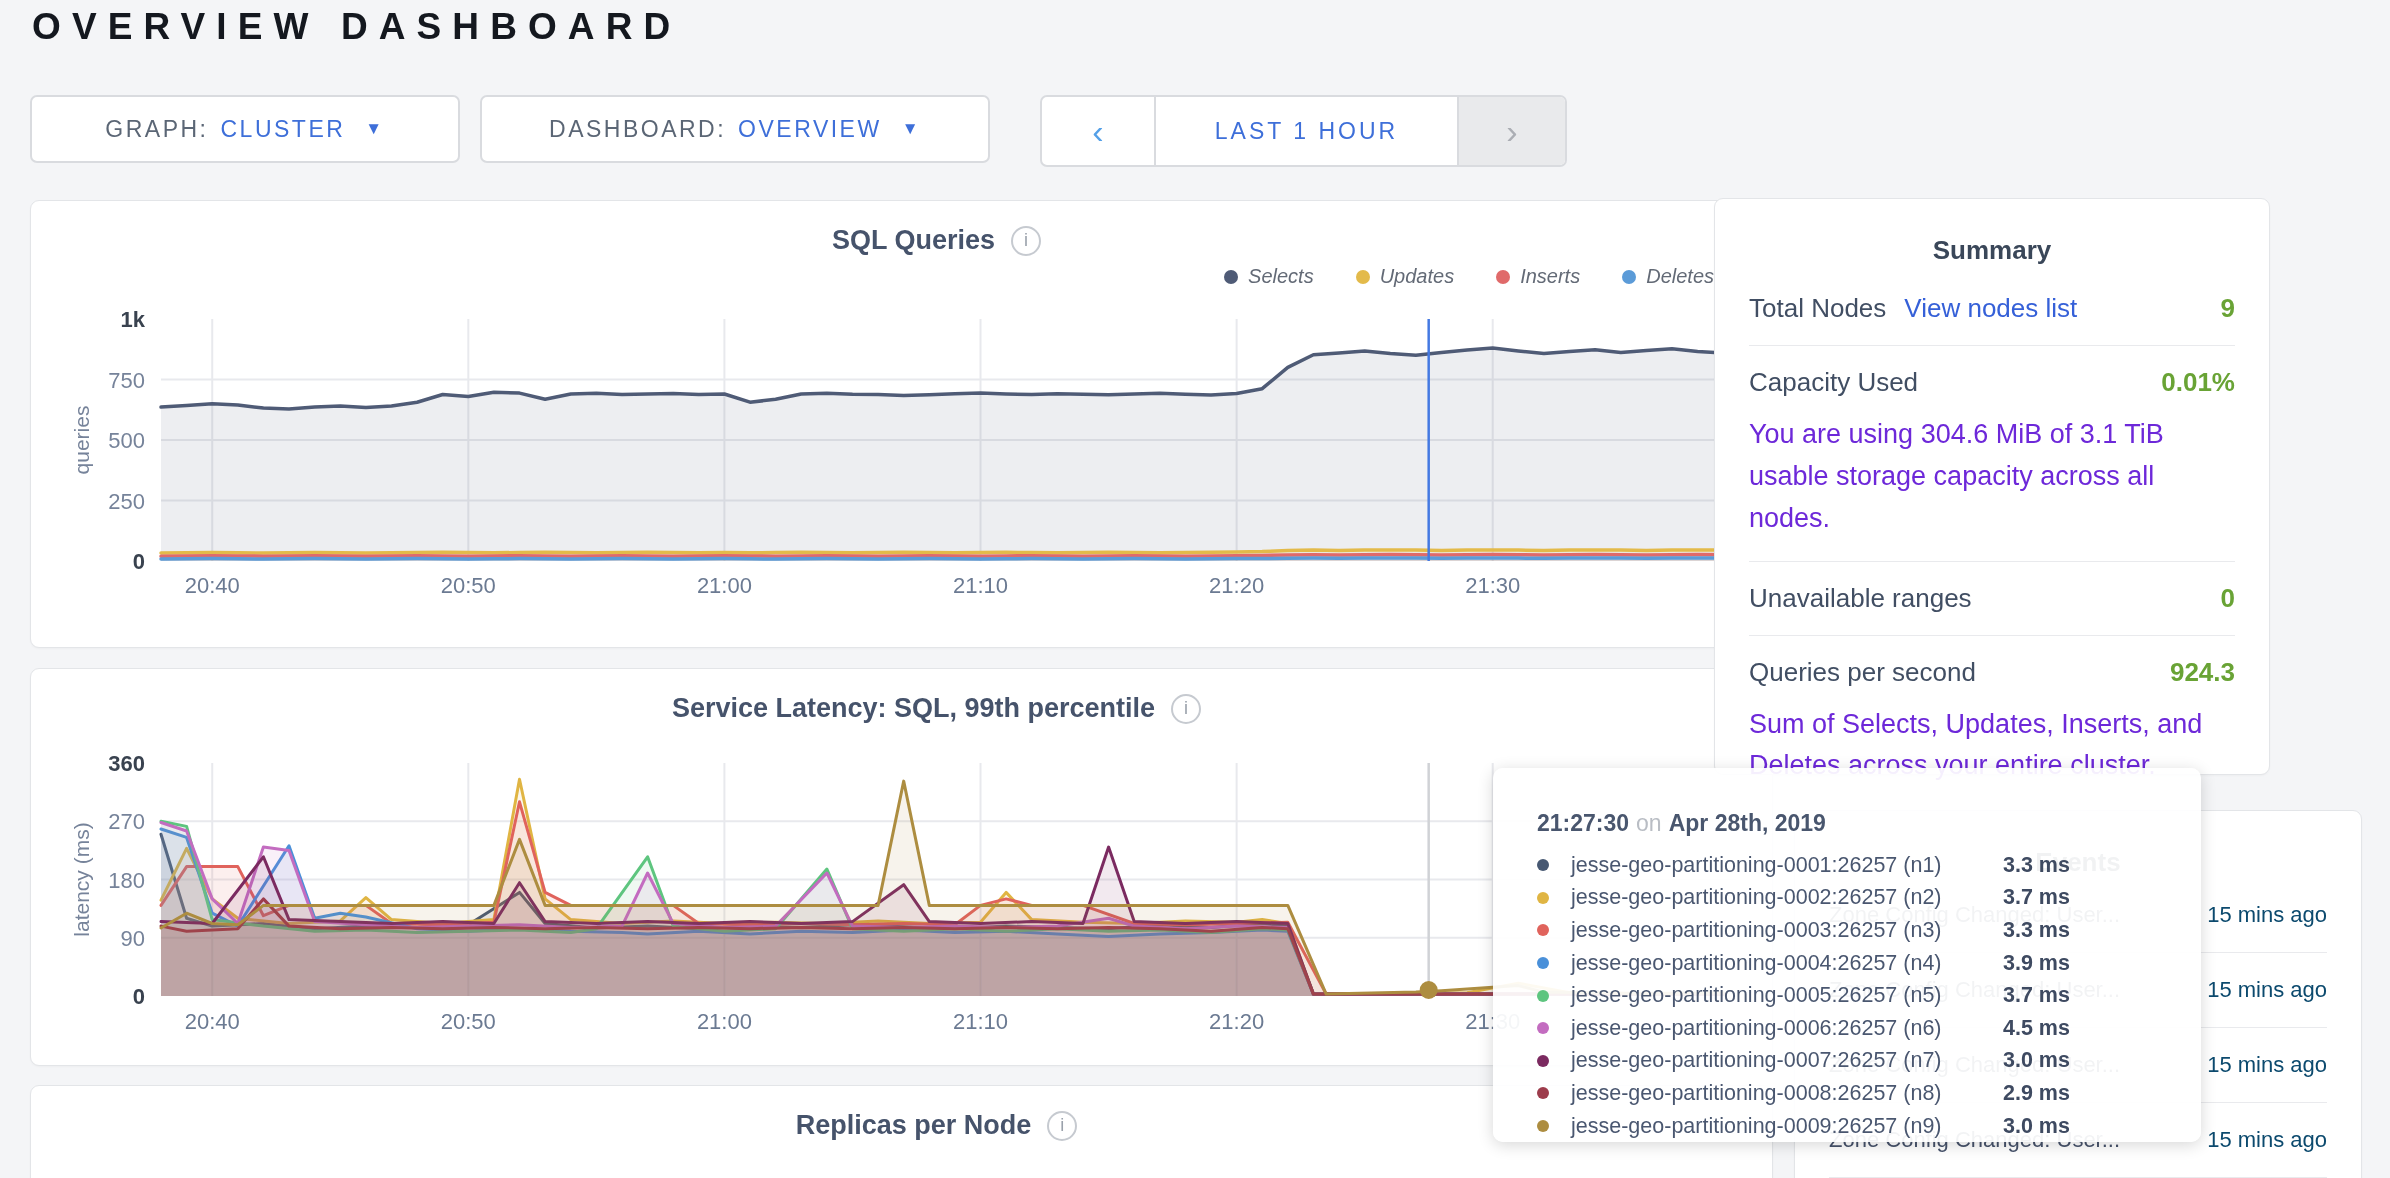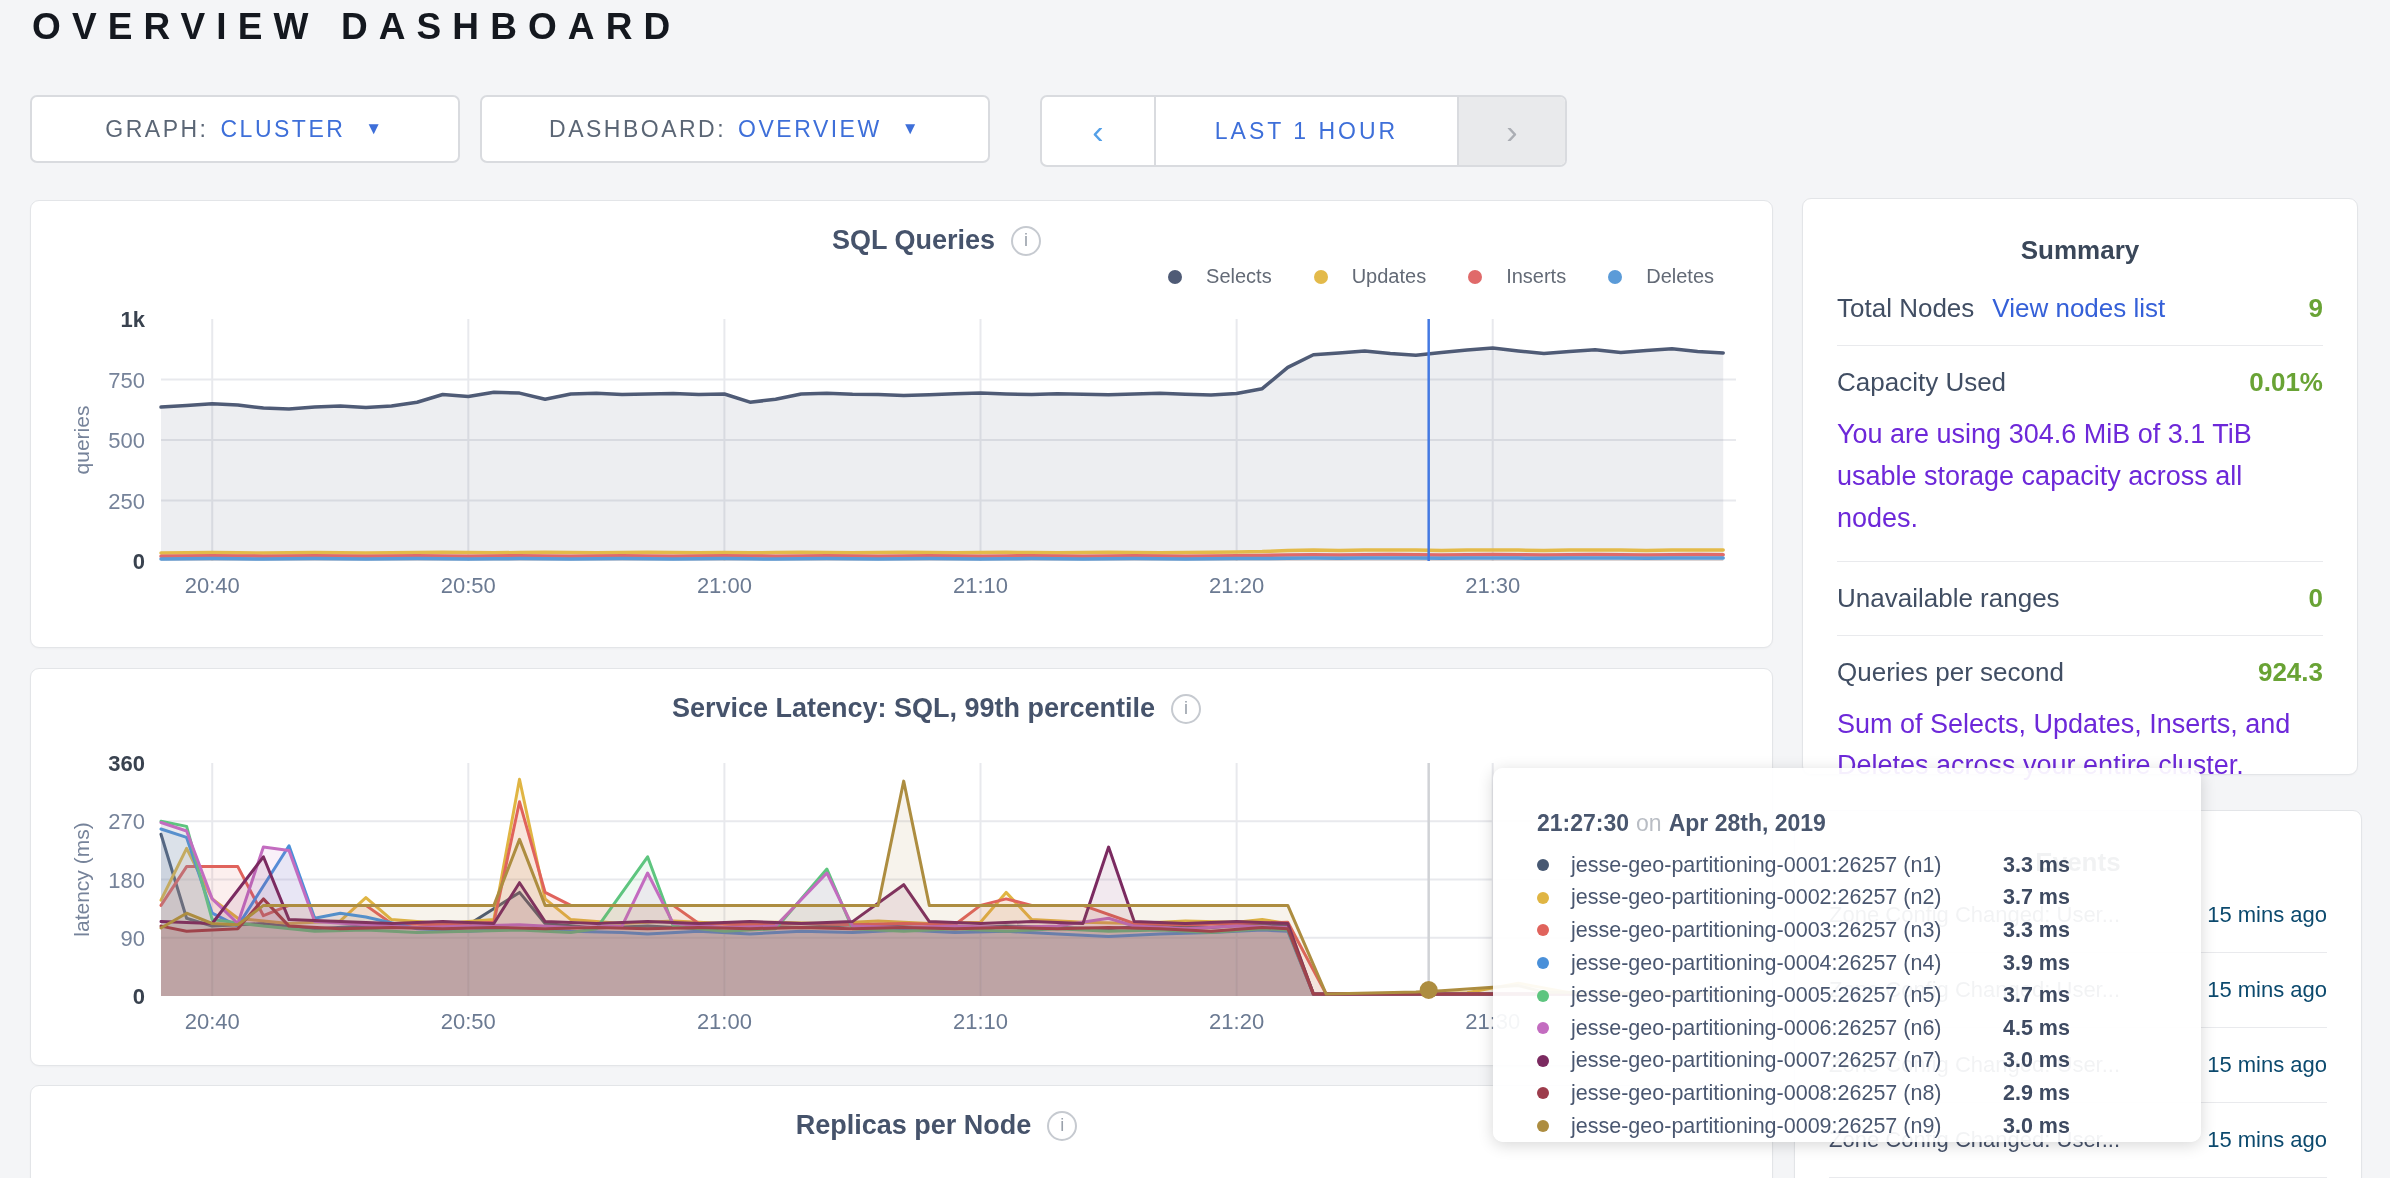--- a/index.html
+++ b/index.html
@@ -34,37 +34,37 @@
   .tmain{flex:1;color:#3e6fd9;font-size:23px;letter-spacing:3px;cursor:pointer;}
   .tnext{width:106px;border-left:2px solid #d9dbdf;background:#e9eaec;color:#abaeb4;font-size:34px;}
   
   .card{
     position:absolute;background:#ffffff;border:1px solid #e3e5e8;border-radius:9px;
     box-shadow:0 1px 2px rgba(0,0,0,0.03);box-sizing:border-box;
   }
   #card-sql     {left:30px; top:200px; width:1743px;height:448px;}
   #card-latency {left:30px; top:668px; width:1743px;height:398px;}
   #card-replicas{left:30px; top:1085px;width:1743px;height:240px;}
-  #card-summary {left:1802px;top:198px; width:556px; height:577px;}
+  #card-summary {left:1714px;top:198px; width:556px; height:577px;}
   #card-events  {left:1794px;top:810px; width:568px; height:430px;}
   .chart-title{
     position:absolute;top:24px;left:0;right:0;
     display:flex;align-items:center;justify-content:center;gap:16px;
     font-size:27px;font-weight:700;color:#46536b;padding-left:70px;
   }
   .info-icon{
     width:30px;height:30px;box-sizing:border-box;border:2px solid #c6cad0;border-radius:50%;
     color:#9aa1ab;font-size:18px;font-weight:400;letter-spacing:0;
     display:flex;align-items:center;justify-content:center;cursor:pointer;
   }
   .legend{
     position:absolute;top:64px;right:58px;display:flex;gap:42px;
     font-size:20px;color:#636a76;letter-spacing:0;
   }
-  .legend-item{display:flex;align-items:center;gap:24px;cursor:pointer;}
+  .legend-item{display:flex;align-items:center;gap:10px;cursor:pointer;font-style:italic;}
   .legend-dot{width:14px;height:14px;border-radius:50%;}
   .chart-svg{position:absolute;left:0;top:0;}
   
   .panel-title{
     text-align:center;font-size:26px;font-weight:700;color:#3a4759;margin-top:36px;
   }
   .sum-body{padding:6px 34px 0 34px;}
   .sum-section{border-bottom:1px solid #e9eaed;padding:21px 0;}
   .sum-section:last-child{border-bottom:none;}
   .sum-row{display:flex;align-items:baseline;font-size:26px;color:#414e63;}

